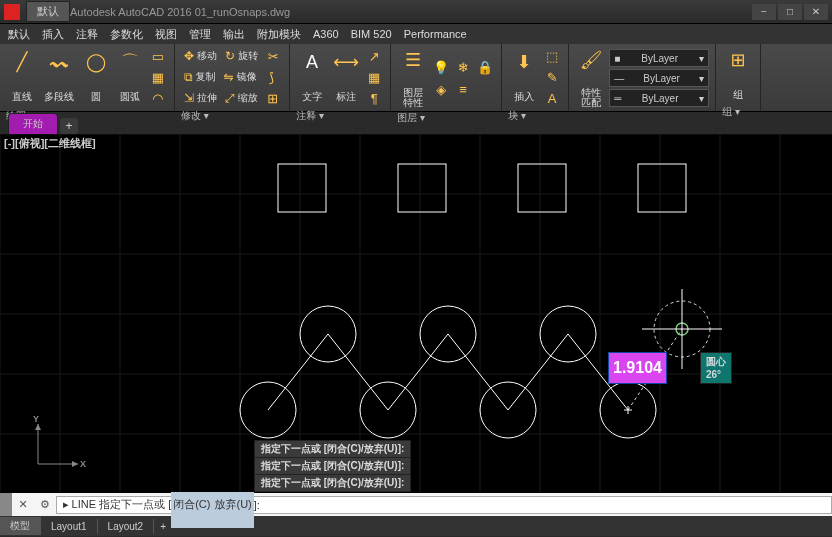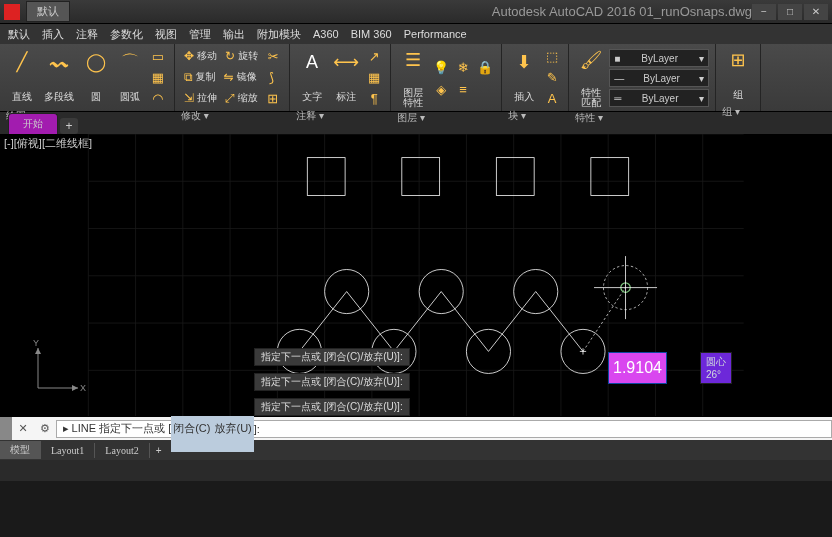--- a/index.html
+++ b/index.html
@@ -3,21 +3,21 @@
 <meta charset="utf-8">
 <style>
 * { margin: 0; padding: 0; box-sizing: border-box; font-family: "Microsoft YaHei", sans-serif; }
 body { width: 832px; height: 537px; background: #1a1a1a; overflow: hidden; color: #ccc; font-size: 11px; position: relative; }
 
 .titlebar { height: 24px; background: linear-gradient(#3a3a3a,#2a2a2a); display: flex; align-items: center; padding: 0 4px; border-bottom: 1px solid #000; }
 .titlebar .appicon { width: 16px; height: 16px; background: #d22; margin-right: 6px; }
 .titlebar .tabs { display: flex; gap: 2px; }
 .titlebar .tab { padding: 2px 10px; background: #444; border: 1px solid #222; font-size: 11px; color: #ccc; }
 .titlebar .tab.active { background: #555; }
-.titlebar .title { flex: 1; text-align: right; color: #999; font-size: 13px; }
+.titlebar .title { flex: 1; text-align: left; color: #999; font-size: 11px; }
 .titlebar .winbtns { display: flex; gap: 2px; }
 .titlebar .winbtn { width: 24px; height: 16px; background: #444; display: flex; align-items: center; justify-content: center; font-size: 10px; }
 
 .menubar { height: 20px; background: #333; display: flex; align-items: center; gap: 12px; padding: 0 8px; font-size: 11px; color: #ddd; }
 
 .ribbon { height: 68px; background: linear-gradient(#4a4a4a,#3a3a3a); display: flex; border-bottom: 1px solid #000; }
 .ribbon .panel { border-right: 1px solid #242424; padding: 2px 6px; display: flex; flex-direction: column; justify-content: space-between; }
 .ribbon .panel .row { display: flex; gap: 2px; align-items: center; }
 .ribbon .panel .label { font-size: 10px; color: #bbb; padding-top: 1px; }
 .ribbon .bigbtn { display: flex; flex-direction: column; align-items: center; padding: 2px 4px; gap: 1px; }
@@ -26,44 +26,44 @@
 .ribbon .smallbtn { width: 20px; height: 20px; display: flex; align-items: center; justify-content: center; color: #ffc44d; font-size: 13px; }
 .ribbon .textbtn { display: flex; align-items: center; gap: 3px; font-size: 10px; color: #ddd; padding: 0 3px; height: 17px; }
 .ribbon .textbtn .ico { color: #ffc44d; font-size: 12px; }
 .layercombo { width: 100px; height: 18px; background: #222; border: 1px solid #555; font-size: 10px; color: #ccc; padding: 0 4px; display: flex; align-items: center; justify-content: space-between; }
 
 .filetabs { height: 22px; background: #2a2a2a; display: flex; align-items: flex-end; gap: 2px; padding: 0 8px; }
 .filetabs .ftab { padding: 3px 14px; background: #a21caf; border: 1px solid #222; border-bottom: none; font-size: 10px; color: #ccc; border-radius: 4px 4px 0 0; }
 .filetabs .ftab.active { background: #4a4a4a; }
 .filetabs .addtab { width: 18px; height: 16px; background: #3a3a3a; display: flex; align-items: center; justify-content: center; font-size: 12px; border-radius: 3px; }
 
-.canvas-wrap { position: relative; height: 282px; background: #000; }
+.canvas-wrap { position: relative; height: 358px; background: #000; font-weight: bold; }
 .viewlabel { position: absolute; top: 2px; left: 4px; font-size: 11px; color: #ccc; z-index: 5; }
 svg.canvas { width: 100%; height: 100%; }
 .grid line { stroke: #1a1a1a; stroke-width: 1; }
 .draw { stroke: #fff; fill: none; stroke-width: 1; }
 .rubber { stroke: #ddd; stroke-dasharray: 3 3; fill: none; }
 .osnap-marker { stroke: #7fc97f; fill: none; stroke-width: 1.5; }
 
 .dyninput { position: absolute; background: #d946ef; color: #fff; padding: 6px 4px; font-size: 16px; border: 1px solid #0d47a1; }
-.dyninfo { position: absolute; background: #6d28d9; color: #cfd8dc; padding: 2px 5px; font-size: 10px; border: 1px solid #222; line-height: 1.3; }
-
-.cmdhistory { position: absolute; bottom: 0; left: 254px; display: flex; flex-direction: column; gap: 8px; }
+.dyninfo { position: absolute; background: #0f766e; color: #cfd8dc; padding: 2px 5px; font-size: 10px; border: 1px solid #222; line-height: 1.3; }
+
+.cmdhistory { position: absolute; bottom: 0; left: 254px; display: flex; flex-direction: column; gap: 0; }
 .cmdhistory .line { background: #3a3a3a; padding: 1px 6px; font-size: 10px; color: #ddd; border: 1px solid #222; margin-top: -1px; }
 
 .ucs { position: absolute; left: 28px; bottom: 18px; }
 
 .cmdline { height: 24px; background: #f5f5f5; display: flex; align-items: center; padding: 0; border-top: 1px solid #000; }
 .cmdline .handle { width: 12px; height: 100%; background: #888; }
 .cmdline .cico { width: 22px; height: 20px; display:flex; align-items:center; justify-content:center; color:#555; }
 .cmdline .input { flex: 1; background: #fff; color: #333; font-size: 11px; padding: 2px 6px; height: 18px; border: 1px solid #aaa; display:flex; align-items:center; }
 .cmdline .input .hl { background: #bcd; padding: 16px 2px; text-align: center; }
 
 .layouttabs { height: 20px; background: #333; display: flex; align-items: center; gap: 0; font-size: 10px; }
-.layouttabs .lt { padding: 2px 10px; border-right: 1px solid #555; color: #ccc; font-family: Liberation Serif, serif; }
+.layouttabs .lt { padding: 2px 10px; border-right: 1px solid #555; color: #ccc; }
 .layouttabs .lt.active { background: #555; }
 .layouttabs .add { padding: 2px 6px; }
 
 .statusbar { height: 21px; background: #2a2a2a; display: flex; align-items: center; gap: 6px; padding: 0 6px; font-size: 10px; color: #aaa; }
 .statusbar .spacer { flex: 1; }
 </style>
 </head>
 <body>
 
 <div class="titlebar">
@@ -82,21 +82,21 @@
 <div class="menubar">
   <span>默认</span>
   <span>插入</span>
   <span>注释</span>
   <span>参数化</span>
   <span>视图</span>
   <span>管理</span>
   <span>输出</span>
   <span>附加模块</span>
   <span>A360</span>
-  <span>BIM 360</span>
+  <span>BIM 520</span>
   <span>Performance</span>
 </div>
 
 <div class="ribbon">
   <div class="panel">
     <div class="row">
       <div class="bigbtn">
           <div class="ico">╱</div>
           <div class="txt">直线</div>
         </div>
@@ -234,21 +234,20 @@
             <span>ByLayer</span>
             <span>▾</span>
           </div>
         <div class="layercombo">
             <span>═</span>
             <span>ByLayer</span>
             <span>▾</span>
           </div>
       </div>
     </div>
-    <div class="label">特性 ▾</div>
   </div>
 
   <div class="panel">
     <div class="row">
       <div class="bigbtn">
           <div class="ico">⊞</div>
           <div class="txt">组</div>
         </div>
     </div>
     <div class="label">组 ▾</div>

